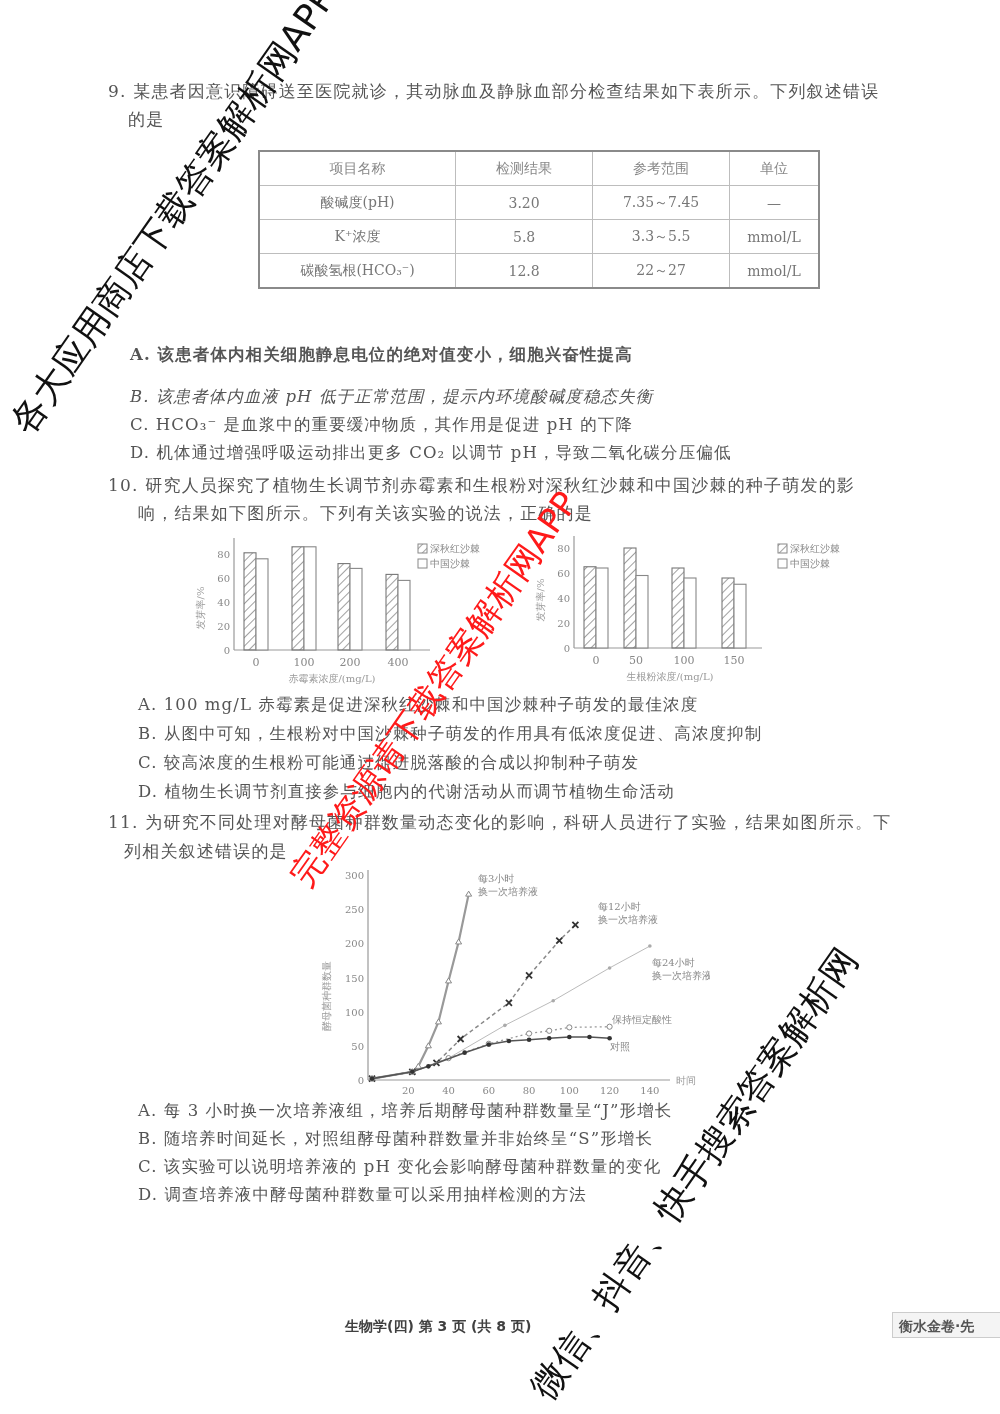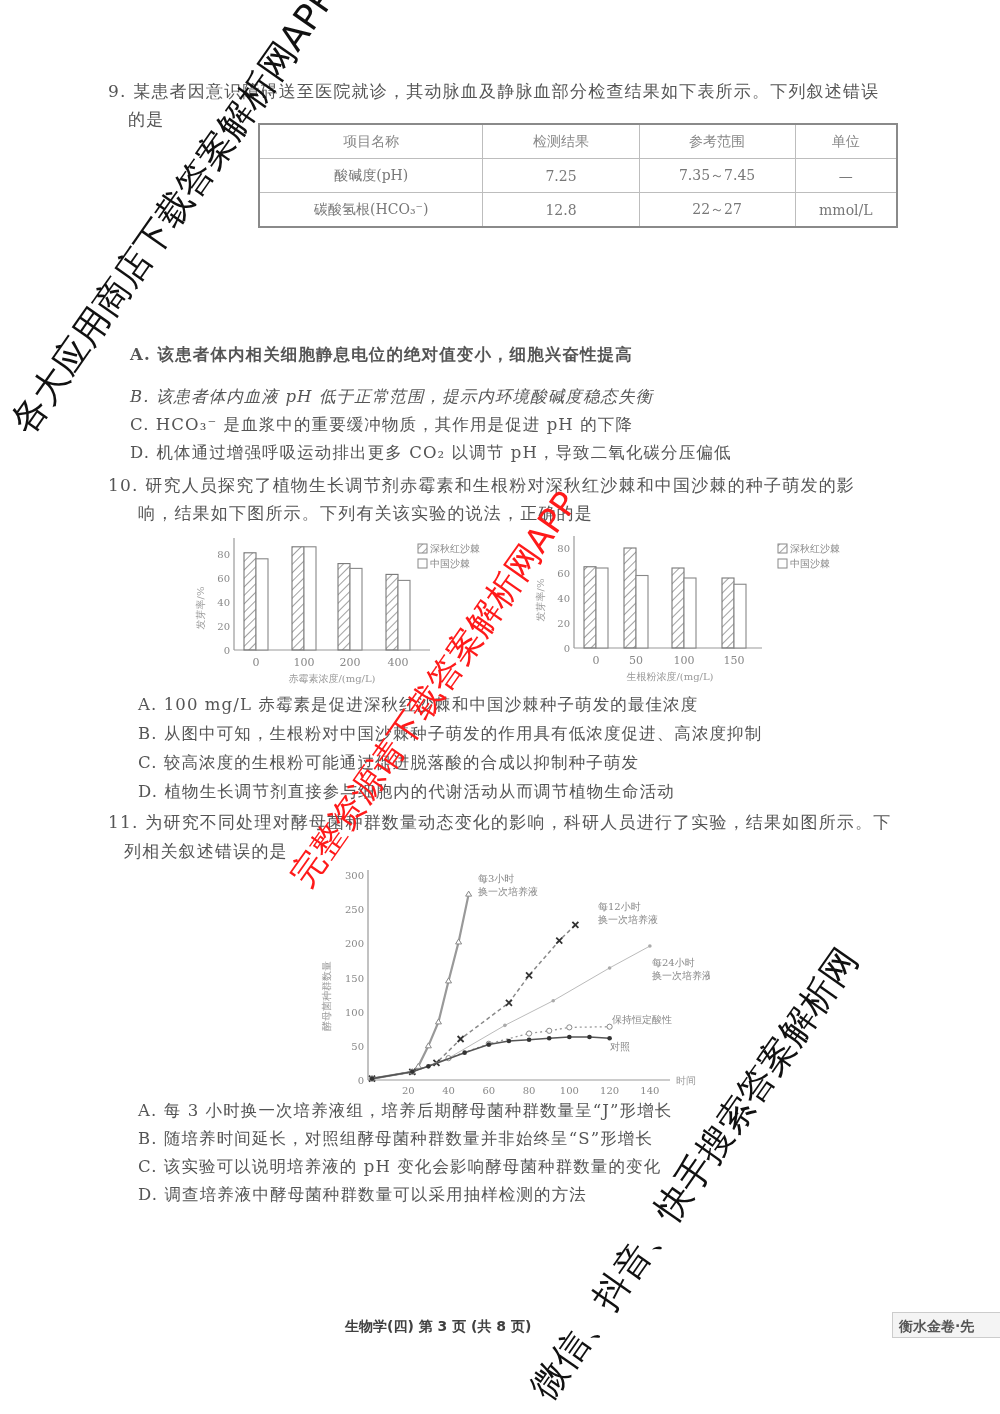--- a/index.html
+++ b/index.html
@@ -4,21 +4,21 @@
 <style>
   html, body { margin: 0; padding: 0; }
   body {
     width: 1000px; height: 1414px; position: relative; overflow: hidden;
     background: #ffffff; color: #5a5a5a;
     font-family: "DejaVu Serif", "Liberation Serif", serif;
   }
   .q-line { position: absolute; font-size: 17px; letter-spacing: 1.2px; white-space: nowrap; color: #555; }
   .opt { position: absolute; font-size: 16.5px; letter-spacing: 1.1px; white-space: nowrap; color: #555; }
   table.lab {
-    position: absolute; left: 258px; top: 123px; width: 640px;
+    position: absolute; left: 258px; top: 150px; width: 562px;
     border-collapse: collapse; border: 2px solid #8a8a8a; font-size: 14px; color: #777;
   }
   table.lab td, table.lab th {
     border: 1px solid #bdbdbd; height: 33px; text-align: center; font-weight: normal; padding: 0;
   }
   table.lab th { color: #888; }
   .chart { position: absolute; }
   .chart svg text { font-family: "DejaVu Serif", "Liberation Serif", serif; }
   .footer-left { position: absolute; left: 345px; top: 1318px; font-size: 14px; font-weight: bold; color: #404040; font-family: "DejaVu Sans", sans-serif; }
   .footer-right { position: absolute; left: 892px; top: 1312px; width: 120px; height: 26px; border: 1px solid #ccc; background: #f4f4f4; font-size: 14px; font-weight: bold; color: #555; font-family: "DejaVu Sans", sans-serif; line-height: 26px; padding-left: 6px; box-sizing: border-box; }
@@ -35,23 +35,29 @@
 <table class="lab">
   <tbody>
       <tr>
     <th style="width:33%">项目名称</th>
     <th style="width:23%">检测结果</th>
     <th style="width:23%">参考范围</th>
     <th style="width:15%">单位</th>
   </tr>
   <tr>
     <td>酸碱度(pH)</td>
-    <td>7.25</td>
+    <td>3.20</td>
     <td>7.35～7.45</td>
     <td>—</td>
+  </tr>
+  <tr>
+    <td>K⁺浓度</td>
+    <td>5.8</td>
+    <td>3.3～5.5</td>
+    <td>mmol/L</td>
   </tr>
   <tr>
     <td>碳酸氢根(HCO₃⁻)</td>
     <td>12.8</td>
     <td>22～27</td>
     <td>mmol/L</td>
   </tr>
 </tbody>
   </table>
 

